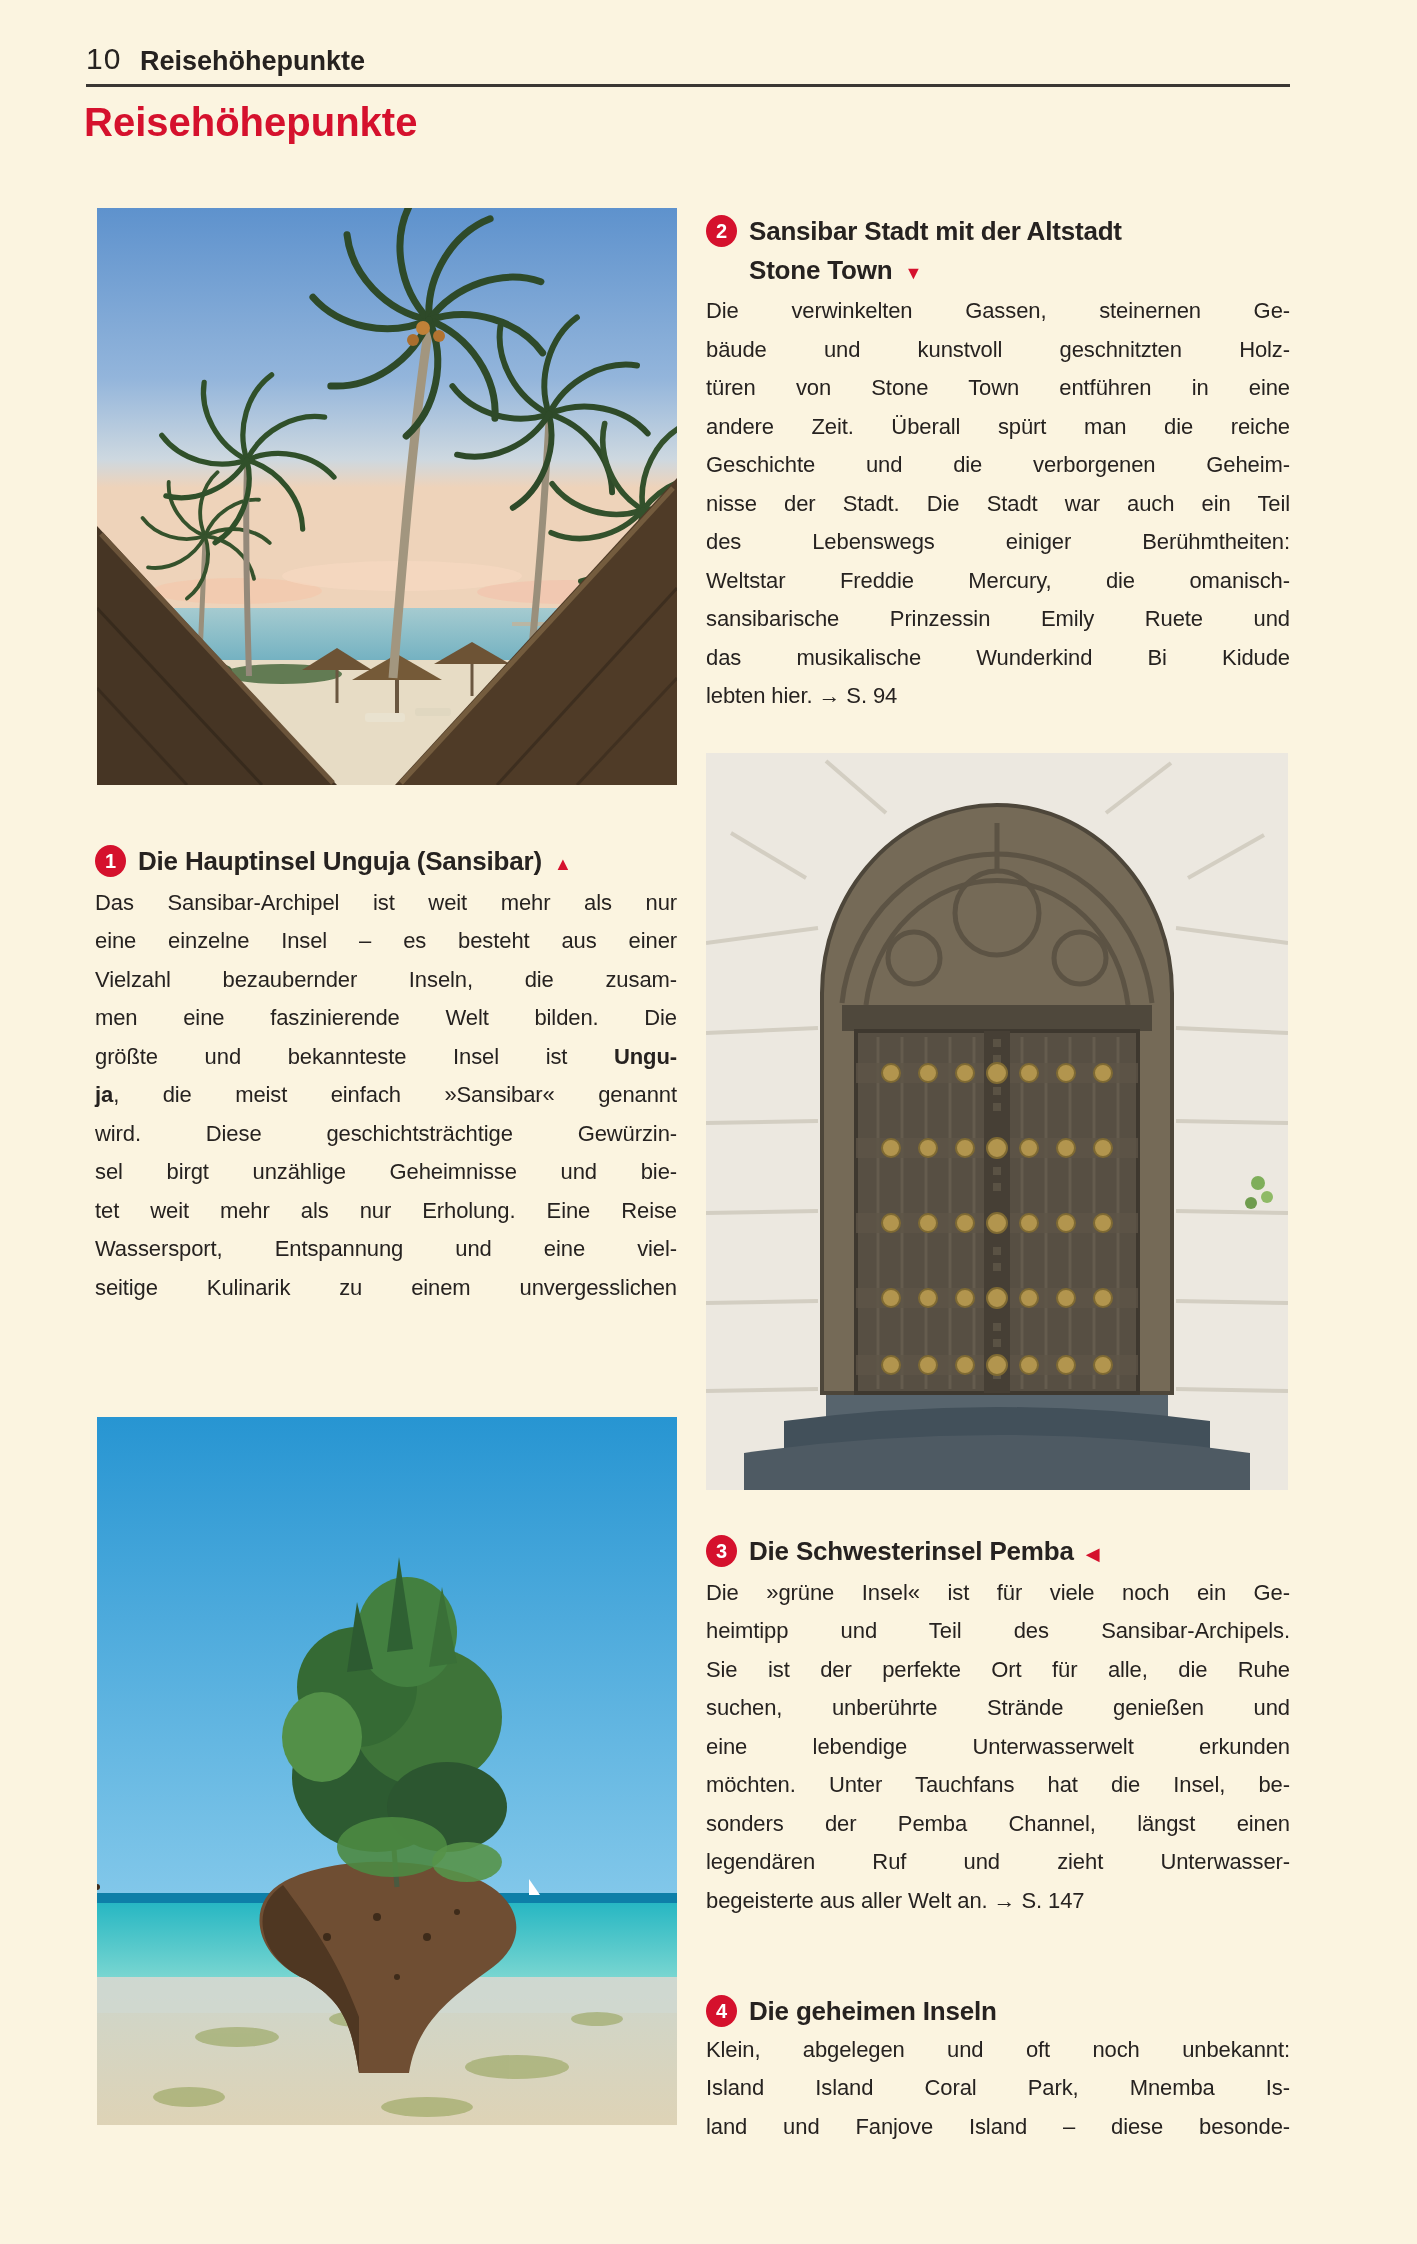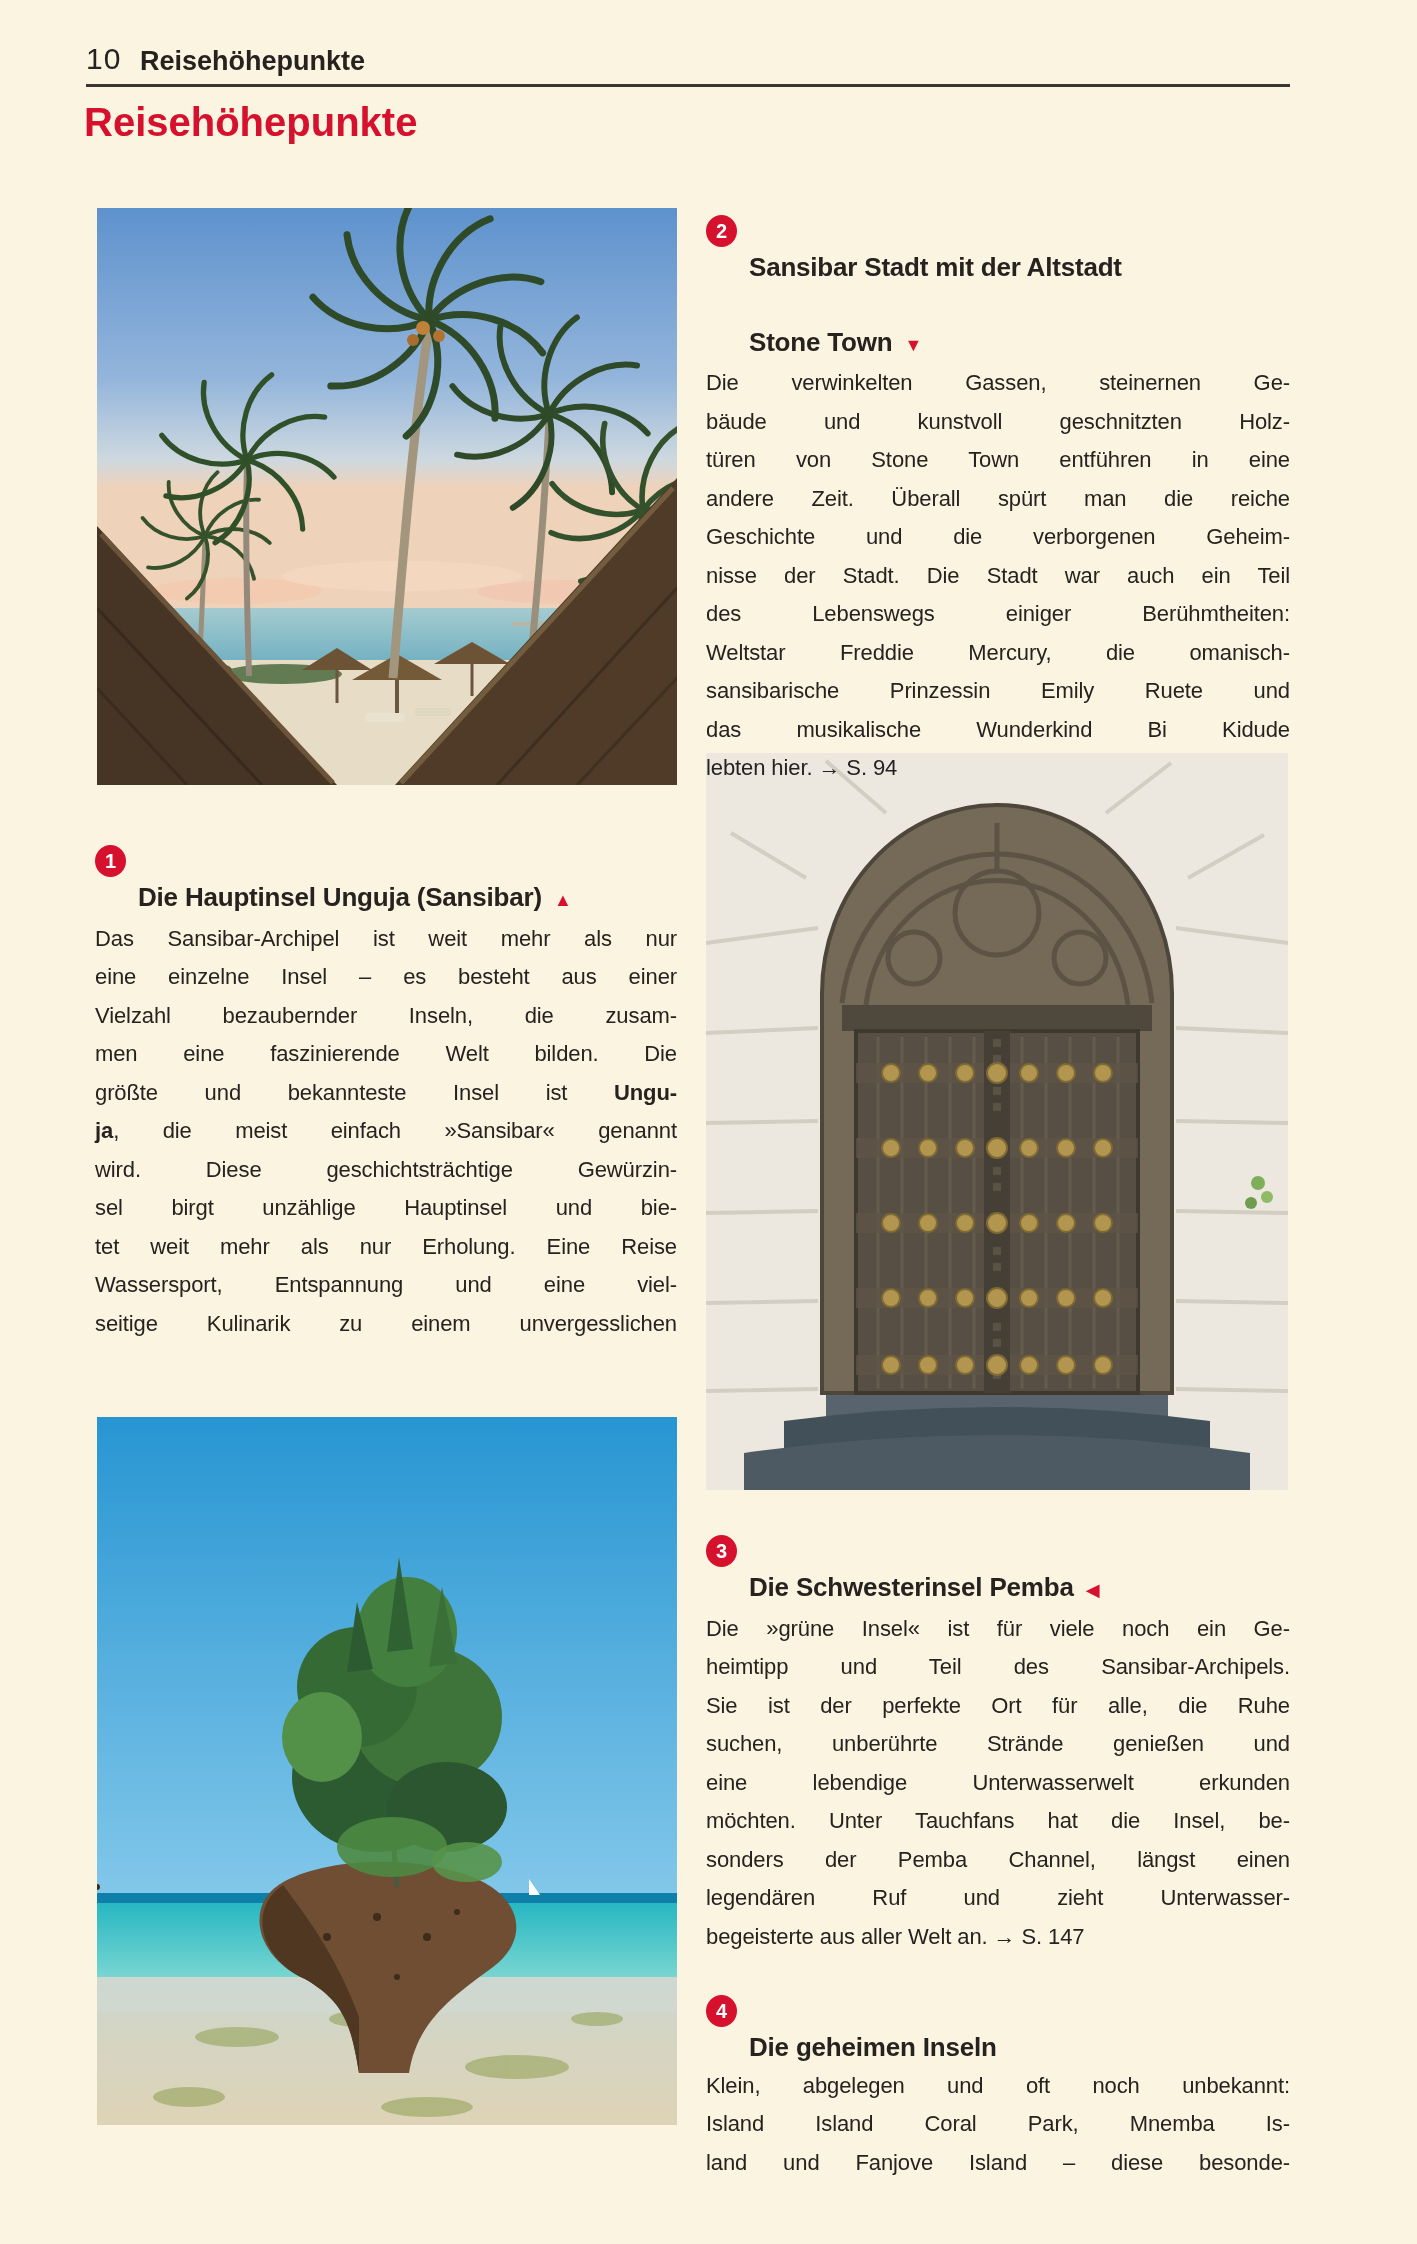--- a/index.html
+++ b/index.html
@@ -17,21 +17,21 @@
   
   .sec{position:absolute;}
   .head{display:flex; gap:12px; margin-bottom:0;}
   .badge{
     flex:0 0 31px; width:31px; height:32px; margin-top:3px;
     background:var(--red); color:#fff; border-radius:50%;
     font-weight:bold; font-size:20px;
     display:flex; align-items:center; justify-content:center;
   }
   .htxt{flex:1;}
-  .hline{font-size:26px; font-weight:bold; line-height:38.5px; letter-spacing:-0.2px;margin-top:36px;}
+  .hline{font-size:26px; font-weight:bold; line-height:38.5px; letter-spacing:-0.2px;}
   .ptr{color:var(--red); font-size:18px; margin-left:12px; font-weight:normal;}
   .bl{
     font-size:22px; line-height:38.5px; letter-spacing:-0.1px;
     text-align:justify; text-align-last:justify;
   }
   .bl.end{text-align-last:left;}
   .b{font-weight:bold;}
   
   .photo{position:absolute; overflow:hidden;}
   .photo svg{display:block;}
@@ -357,21 +357,21 @@
     </div>
   </div>
   <div>
     <div class="bl">Das Sansibar-Archipel ist weit mehr als nur</div>
     <div class="bl">eine einzelne Insel – es besteht aus einer</div>
     <div class="bl">Vielzahl bezaubernder Inseln, die zusam-</div>
     <div class="bl">men eine faszinierende Welt bilden. Die</div>
     <div class="bl"><span>größte und bekannteste Insel ist </span><span class="b">Ungu-</span></div>
     <div class="bl"><span class="b">ja</span><span>, die meist einfach »Sansibar« genannt</span></div>
     <div class="bl">wird. Diese geschichtsträchtige Gewürzin-</div>
-    <div class="bl">sel birgt unzählige Hauptinsel und bie-</div>
+    <div class="bl">sel birgt unzählige Geheimnisse und bie-</div>
     <div class="bl">tet weit mehr als nur Erholung. Eine Reise</div>
     <div class="bl">Wassersport, Entspannung und eine viel-</div>
     <div class="bl">seitige Kulinarik zu einem unvergesslichen</div>
   </div>
 </section>
 
 <section class="sec" style="left:706px; top:1532px; width:584px;">
   <div class="head">
     <span class="badge">3</span>
     <div class="htxt">

